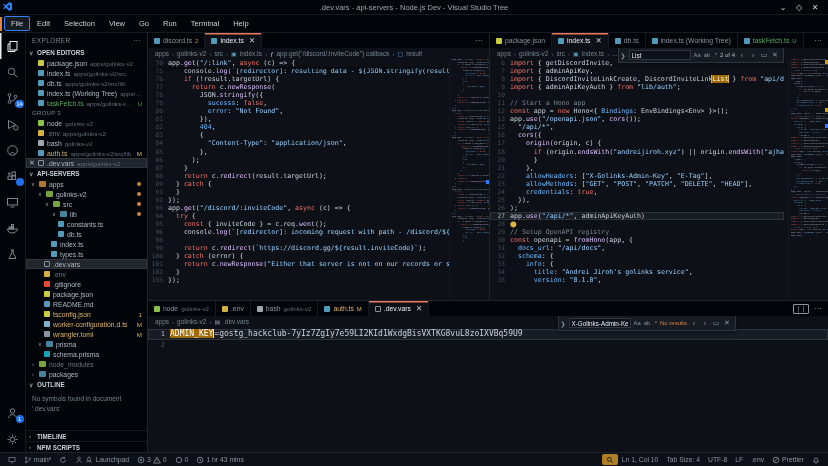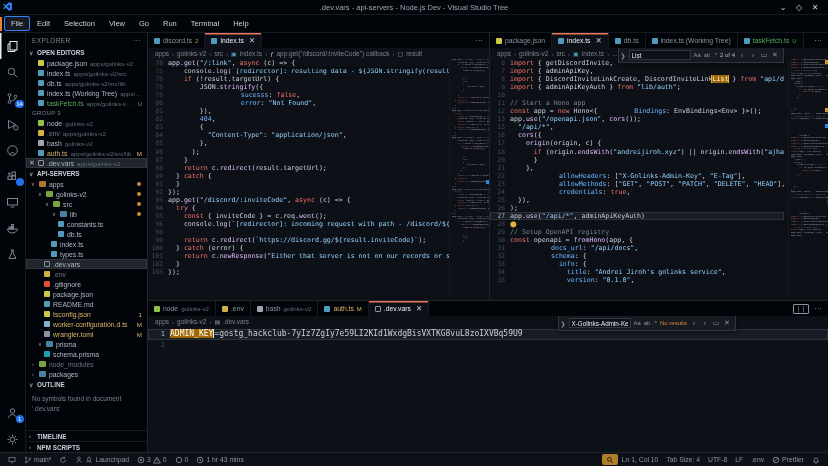--- a/index.html
+++ b/index.html
@@ -73,21 +73,21 @@
   .code-area { position:absolute; left:0; right:0; bottom:0; overflow:hidden; }
   .code-row { display:flex; height:8.05px; line-height:8.05px; font-family:"DejaVu Sans Mono", monospace; font-size:6.6px; white-space:pre;}
   .code-row .ln { width:20px; flex:none; text-align:right; padding-right:5px; color:#444d56; font-size:6.2px;}
   .code-row .ct { flex:1; overflow:hidden; }
   .code-row.current { background:rgba(110,118,129,0.12); box-shadow:inset 0 0 0 1px #2d333b;}
   .code-row.current .ln { color:#adbac7; }
   .code-row.sticky { background:#0d1117; box-shadow:0 2px 3px rgba(0,0,0,.5); position:relative; z-index:3;}
   .bottom-code .code-row { height:10.5px; line-height:10.5px; font-size:8px;}
   .bottom-code .code-row .ln { width:22px; font-size:7px;}
   .kw { color:#f47067; } .str { color:#96d0ff; } .fn { color:#dcbdfb; } .num { color:#6cb6ff; }
-  .cm { color:#768390; } .prop { color:#6cb6ff;margin-left:33px; }
+  .cm { color:#768390; } .prop { color:#6cb6ff; }
   .findmatch { background:#9e6a03; outline:1px solid #e3b341; color:#fff; }
   .selmatch { background:#9e6a03; color:#fff; }
   .caret { display:inline-block; width:1px; height:9px; background:#e6edf3; vertical-align:middle; margin-left:0;}
   .bulb { color:#e3b341; font-size:6px; margin-right:2px;}
   .minimap { position:absolute; top:0; right:0; width:40px; bottom:0; overflow:hidden; opacity:.75; background:#0d1117; border-left:1px solid #161b22; padding-left:2px;}
   .minimap .mrow { font-family:"DejaVu Sans Mono", monospace; font-size:2.3px; line-height:2.7px; white-space:pre; overflow:hidden;}
   .ruler { position:absolute; right:0; top:0; bottom:0; width:3px; }
   .ruler i { position:absolute; right:0; width:3px; height:4px; display:block;}
   
   .findwidget { position:absolute; display:flex; align-items:center; gap:3px; height:15px;
@@ -428,20 +428,21 @@
           <span class="bc-ico" style="color:#dcbdfb">ƒ</span>
           <span>app.get("/discord/:inviteCode") callback</span>
           <span class="sep">›</span>
           <span class="bc-ico" style="color:#6cb6ff">▢</span>
           <span>result</span>
         </div>
         <div class="code-area" style="top:26px;right:40px;">
           <div class="code-row sticky"><span class="ln">70</span><span class="ct">app.<span class="fn">get</span>(<span class="str">"/:link"</span>, <span class="kw">async</span> (c) =&gt; {</span></div>
           <div class="code-row"><span class="ln">75</span><span class="ct">    console.<span class="fn">log</span>(<span class="str">`[redirector]: resulting data - ${JSON.stringify(result)}`</span>);</span></div>
           <div class="code-row"><span class="ln">76</span><span class="ct">    <span class="kw">if</span> (!result.targetUrl) {</span></div>
+          <div class="code-row"><span class="ln">77</span><span class="ct">      <span class="kw">return</span> c.<span class="fn">newResponse</span>(</span></div>
           <div class="code-row"><span class="ln">78</span><span class="ct">        JSON.<span class="fn">stringify</span>({</span></div>
           <div class="code-row"><span class="ln">79</span><span class="ct">          <span class="prop">sucesss</span>: <span class="kw">false</span>,</span></div>
           <div class="code-row"><span class="ln">80</span><span class="ct">          <span class="prop">error</span>: <span class="str">"Not Found"</span>,</span></div>
           <div class="code-row"><span class="ln">81</span><span class="ct">        }),</span></div>
           <div class="code-row"><span class="ln">82</span><span class="ct">        <span class="num">404</span>,</span></div>
           <div class="code-row"><span class="ln">83</span><span class="ct">        {</span></div>
           <div class="code-row"><span class="ln">84</span><span class="ct">          <span class="str">"Content-Type"</span>: <span class="str">"application/json"</span>,</span></div>
           <div class="code-row"><span class="ln">85</span><span class="ct">        },</span></div>
           <div class="code-row"><span class="ln">86</span><span class="ct">      );</span></div>
           <div class="code-row"><span class="ln">87</span><span class="ct">    }</span></div>

